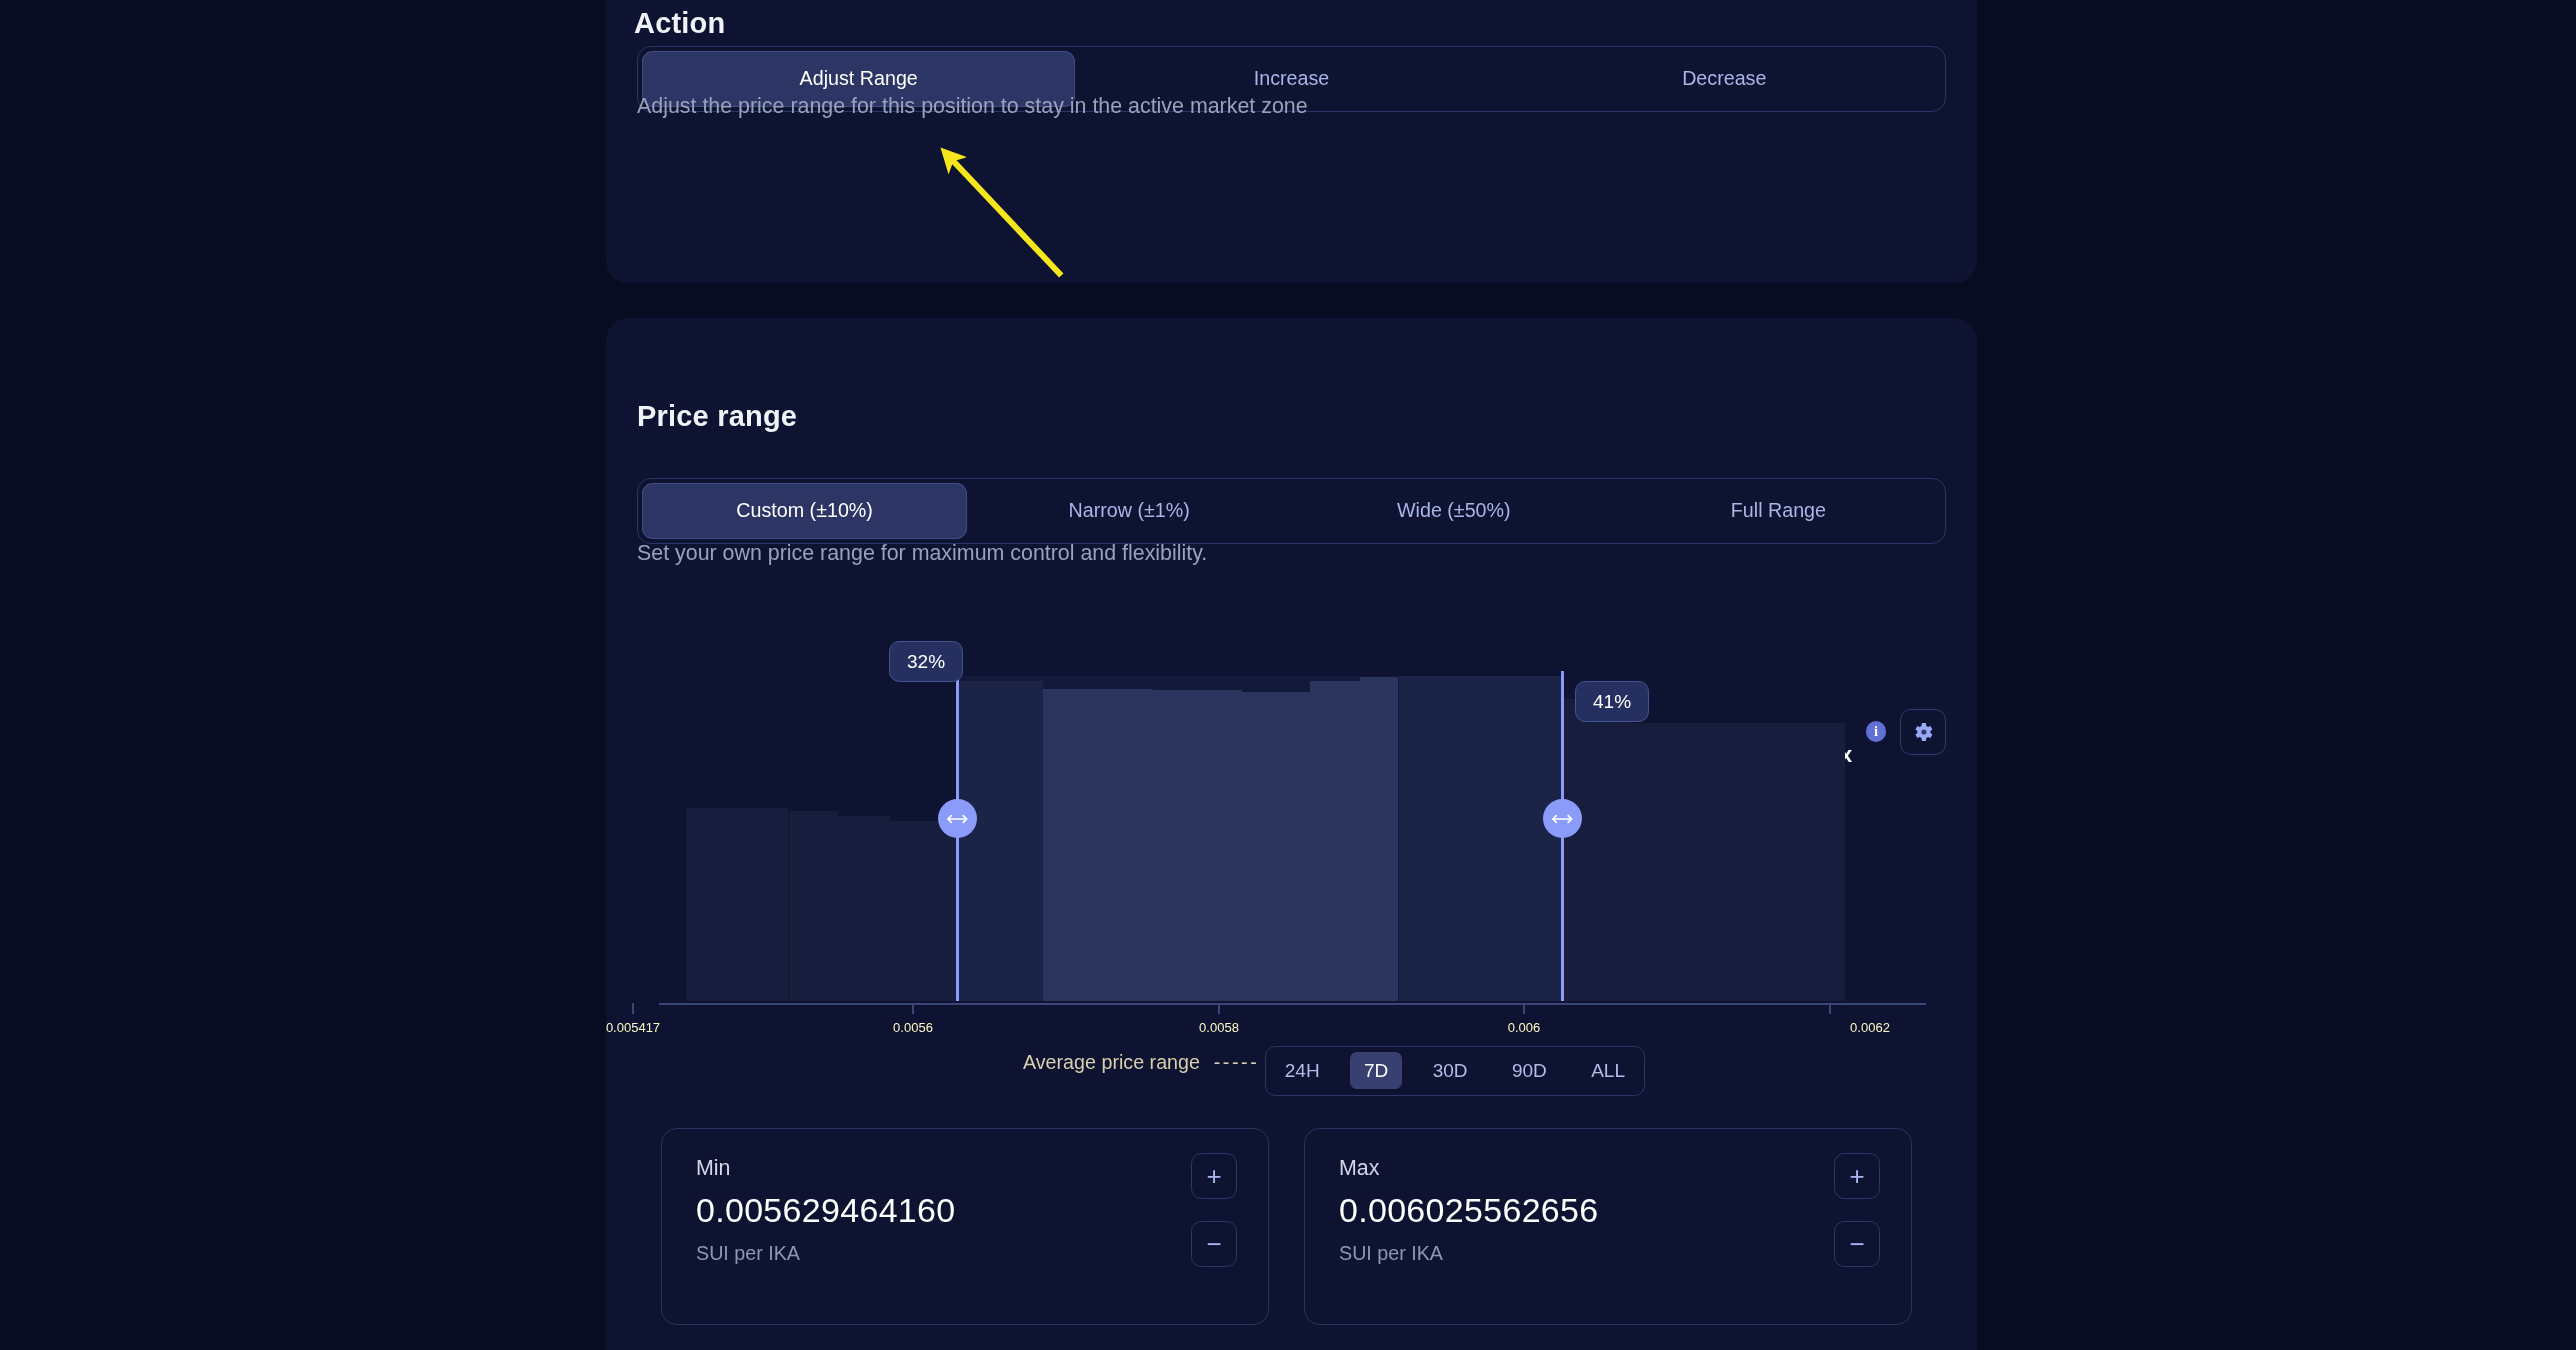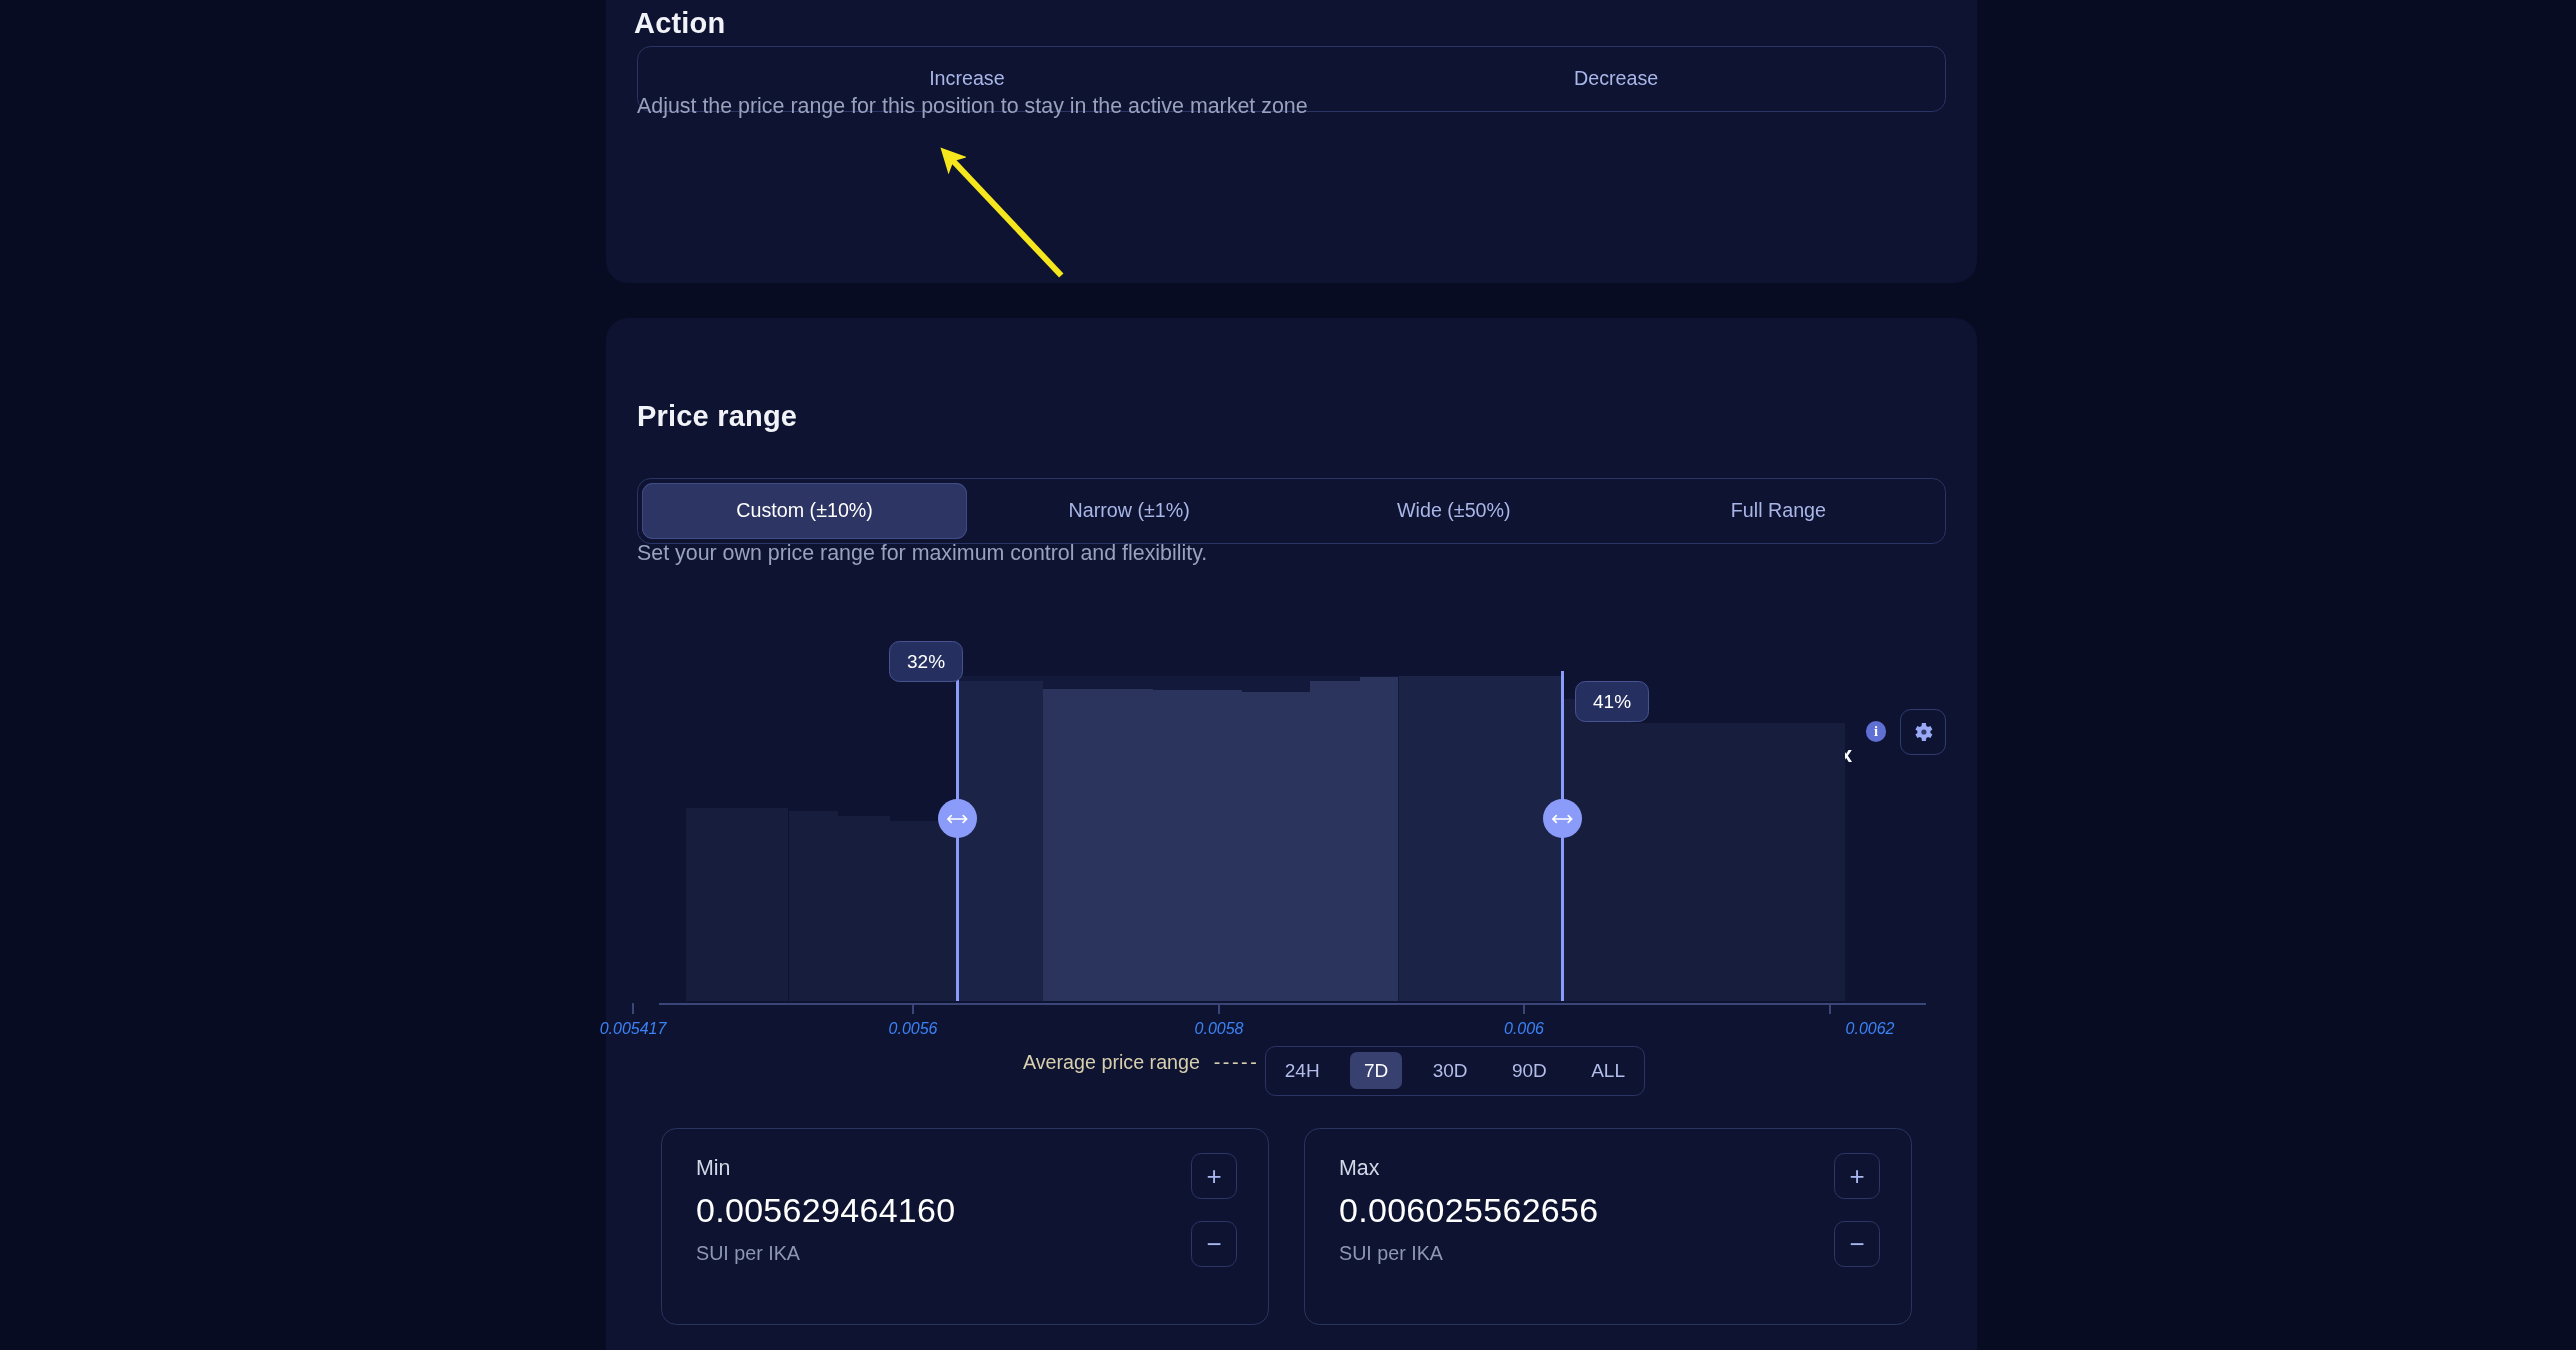--- a/index.html
+++ b/index.html
@@ -174,25 +174,24 @@
   }
   .axis-tick {
     position: absolute;
     top: 1003px;
     width: 1.7px; height: 11px;
     background: #3b4678;
   }
   .axis-label {
     position: absolute;
     top: 1020px;
-    color: #3b82f6;
-    font-size: 16px;
+    color: #fef9c3;
+    font-size: 13px;
     transform: translateX(-50%);
     white-space: nowrap;
-    font-style: italic;
   }
 
   
   #avg-legend {
     position: absolute;
     left: 1023px; top: 1051px;
     display: flex; align-items: center; gap: 13.7px;
   }
   #avg-label { color: #d8cfae; font-size: 19.7px; white-space: nowrap; }
   #avg-dash  { color: #d8cfae; font-size: 19.7px; letter-spacing: 2.6px; }
@@ -272,20 +271,21 @@
 </style>
 </head>
 <body>
 
 <div class="page">
 
   <div class="card" id="action-card">
     <div class="card-title" style="left:28px; top:41px;">Action</div>
 
     <div class="segmented" id="action-tabs" style="left:31px; top:80px; width:1309px;">
+      <div class="seg-item active">Adjust Range</div>
       <div class="seg-item">Increase</div>
       <div class="seg-item">Decrease</div>
     </div>
 
     <div class="help-text" style="left:31px; top:128px;">Adjust the price range for this position to stay in the active market zone</div>
   </div>
 
   <div class="card" id="price-card">
     <div class="card-title" style="left:31px; top:82px;">Price range</div>
 

